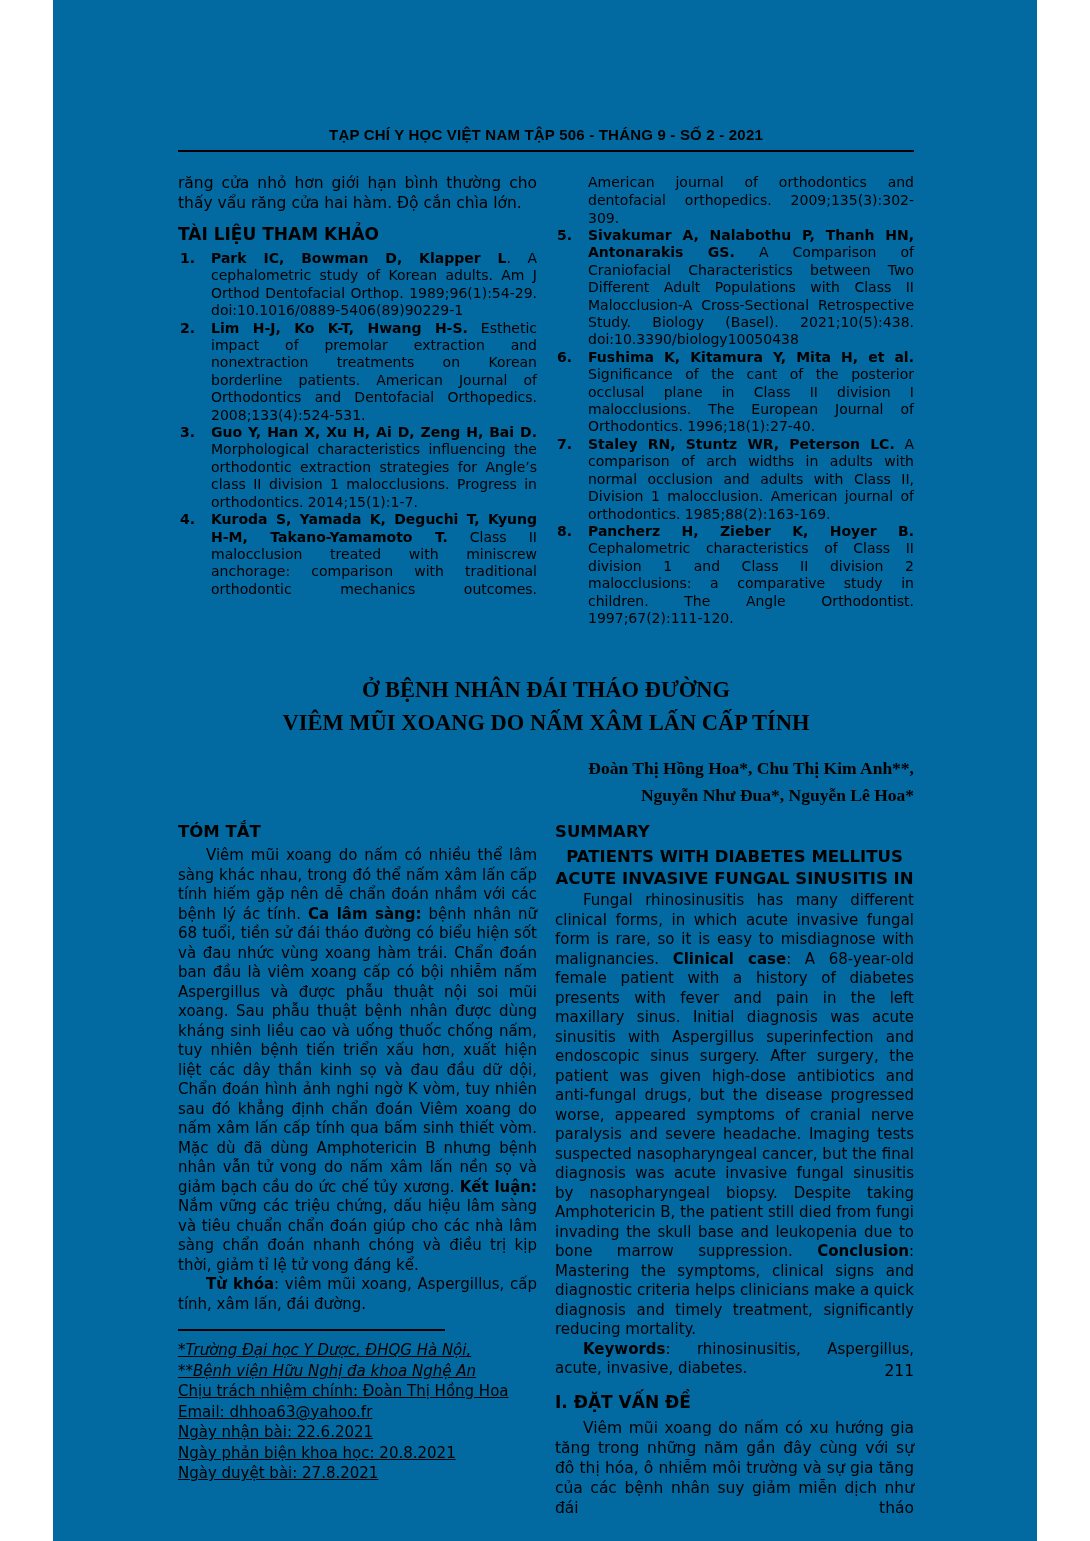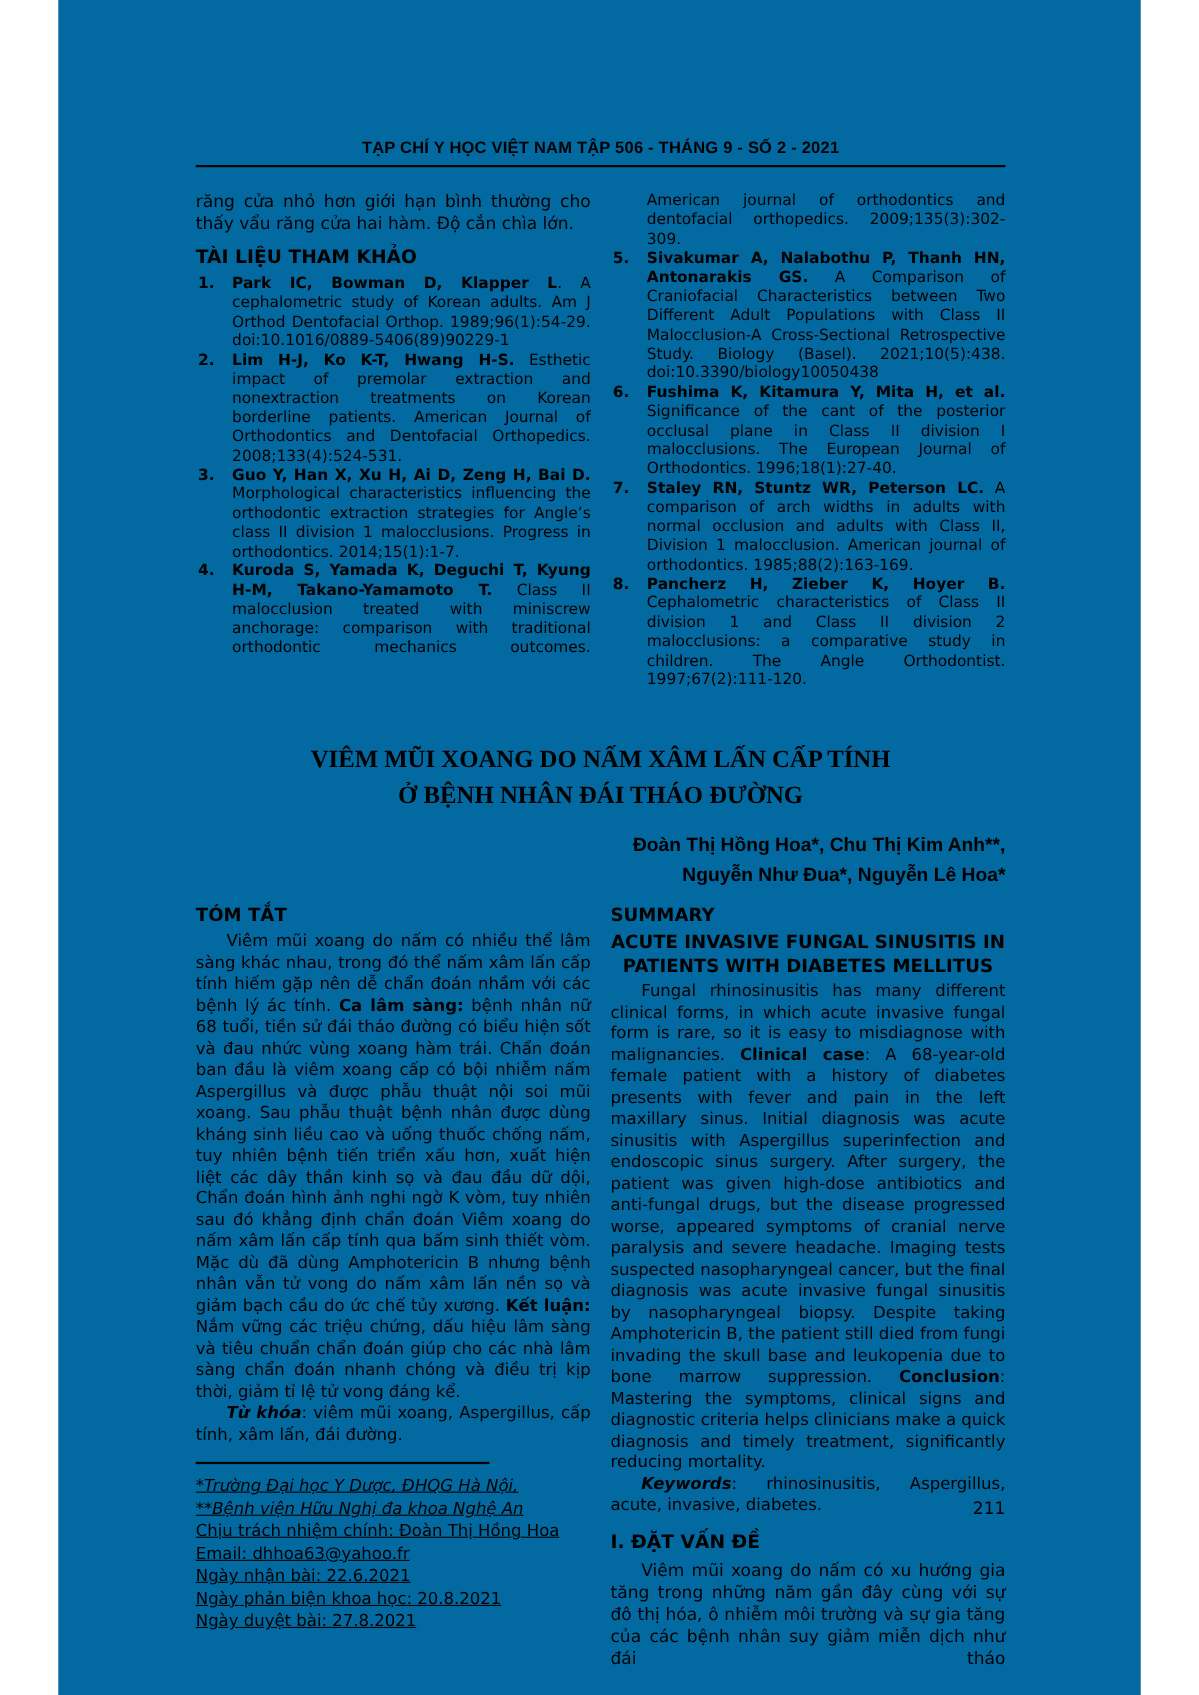--- a/index.html
+++ b/index.html
@@ -51,21 +51,21 @@
   .article-title {
     margin:46px 0 0 0;
     text-align:center;
     font-family:"Liberation Serif","DejaVu Serif",serif;
     font-weight:bold;
     font-size:22.5px; line-height:33px;
   }
   .authors {
     margin-top:16px;
     text-align:right;
-    font-family:Liberation Sans, sans-serif;
+    font-family:Liberation Serif, serif;
     font-weight:bold;
     font-size:17.5px; line-height:27px;
   }
 
   .row-abs { margin-top:12px; }
   .h-block {
     margin:0 0 4px 0;
     font-size:16.5px; line-height:21px; font-weight:bold;
   }
   .abs {
@@ -87,21 +87,21 @@
   .intro-para {
     margin:0;
     font-size:15.5px; line-height:20px;
     text-align:justify;
     text-align-last:justify;
     text-indent:28px;
   }
   .footnote { margin-top:15px; font-size:15px; line-height:20.5px;text-decoration:underline; }
   .fn-rule { width:267px; border-top:2px solid #000; margin:0 0 9px 0; }
   .fn-italic { font-style:italic; }
-  .kw-label { font-weight:bold; font-style:italic; }
+  .kw-label { font-weight:bold; }
   .page-number {
     position:absolute;
     top:1362px; right:123px;
     font-size:15.5px;
   }
 </style>
 </head>
 <body>
 
 <div class="page">
@@ -148,22 +148,22 @@
         </li>
         <li class="ref">
           <span class="ref-num">8.</span>
           <div class="ref-body"><b>Pancherz H, Zieber K, Hoyer B.</b><span> Cephalometric characteristics of Class II division 1 and Class II division 2 malocclusions: a comparative study in children. The Angle Orthodontist. 1997;67(2):111-120.</span></div>
         </li>
       </ol>
     </div>
   </section>
 
   <h1 class="article-title">
+    <div>Ở BỆNH NHÂN ĐÁI THÁO ĐƯỜNG</div>
     <div>VIÊM MŨI XOANG DO NẤM XÂM LẤN CẤP TÍNH</div>
-    <div>Ở BỆNH NHÂN ĐÁI THÁO ĐƯỜNG</div>
   </h1>
   <div class="authors">
     <div>Đoàn Thị Hồng Hoa*, Chu Thị Kim Anh**,</div>
     <div>Nguyễn Như Đua*, Nguyễn Lê Hoa*</div>
   </div>
 
   <section class="two-col row-abs">
     <div class="col">
       <h3 class="h-block">TÓM TẮT</h3>
       <p class="abs"><span>Viêm mũi xoang do nấm có nhiều thể lâm sàng khác nhau, trong đó thể nấm xâm lấn cấp tính hiếm gặp nên dễ chẩn đoán nhầm với các bệnh lý ác tính. </span><b>Ca lâm sàng:</b><span> bệnh nhân nữ 68 tuổi, tiền sử đái tháo đường có biểu hiện sốt và đau nhức vùng xoang hàm trái. Chẩn đoán ban đầu là viêm xoang cấp có bội nhiễm nấm Aspergillus và được phẫu thuật nội soi mũi xoang. Sau phẫu thuật bệnh nhân được dùng kháng sinh liều cao và uống thuốc chống nấm, tuy nhiên bệnh tiến triển xấu hơn, xuất hiện liệt các dây thần kinh sọ và đau đầu dữ dội, Chẩn đoán hình ảnh nghi ngờ K vòm, tuy nhiên sau đó khẳng định chẩn đoán Viêm xoang do nấm xâm lấn cấp tính qua bấm sinh thiết vòm. Mặc dù đã dùng Amphotericin B nhưng bệnh nhân vẫn tử vong do nấm xâm lấn nền sọ và giảm bạch cầu do ức chế tủy xương. </span><b>Kết luận:</b><span> Nắm vững các triệu chứng, dấu hiệu lâm sàng và tiêu chuẩn chẩn đoán giúp cho các nhà lâm sàng chẩn đoán nhanh chóng và điều trị kịp thời, giảm tỉ lệ tử vong đáng kể.</span></p>
@@ -177,22 +177,22 @@
         <div>Email: dhhoa63@yahoo.fr</div>
         <div>Ngày nhận bài: 22.6.2021</div>
         <div>Ngày phản biện khoa học: 20.8.2021</div>
         <div>Ngày duyệt bài: 27.8.2021</div>
       </div>
     </div>
 
     <div class="col">
       <h3 class="h-block">SUMMARY</h3>
       <div class="sub-title">
+        <div>PATIENTS WITH DIABETES MELLITUS</div>
         <div>ACUTE INVASIVE FUNGAL SINUSITIS IN</div>
-        <div>PATIENTS WITH DIABETES MELLITUS</div>
       </div>
       <p class="abs"><span>Fungal rhinosinusitis has many different clinical forms, in which acute invasive fungal form is rare, so it is easy to misdiagnose with malignancies. </span><b>Clinical case</b><span>: A 68-year-old female patient with a history of diabetes presents with fever and pain in the left maxillary sinus. Initial diagnosis was acute sinusitis with Aspergillus superinfection and endoscopic sinus surgery. After surgery, the patient was given high-dose antibiotics and anti-fungal drugs, but the disease progressed worse, appeared symptoms of cranial nerve paralysis and severe headache. Imaging tests suspected nasopharyngeal cancer, but the final diagnosis was acute invasive fungal sinusitis by nasopharyngeal biopsy. Despite taking Amphotericin B, the patient still died from fungi invading the skull base and leukopenia due to bone marrow suppression. </span><b>Conclusion</b><span>: Mastering the symptoms, clinical signs and diagnostic criteria helps clinicians make a quick diagnosis and timely treatment, significantly reducing mortality.</span></p>
       <p class="abs"><span class="kw-label">Keywords</span><span>: rhinosinusitis, Aspergillus, acute, invasive, diabetes.</span></p>
 
       <h3 class="sec-heading">I. ĐẶT VẤN ĐỀ</h3>
       <p class="intro-para">Viêm mũi xoang do nấm có xu hướng gia tăng trong những năm gần đây cùng với sự đô thị hóa, ô nhiễm môi trường và sự gia tăng của các bệnh nhân suy giảm miễn dịch như đái tháo</p>
     </div>
   </section>
 
   <div class="page-number">211</div>

